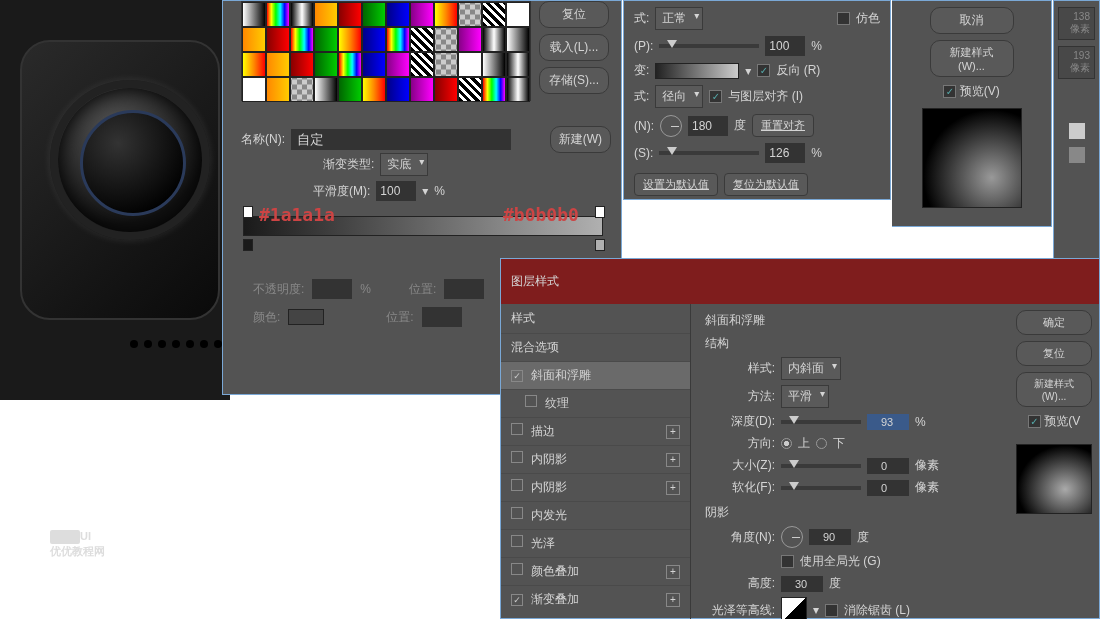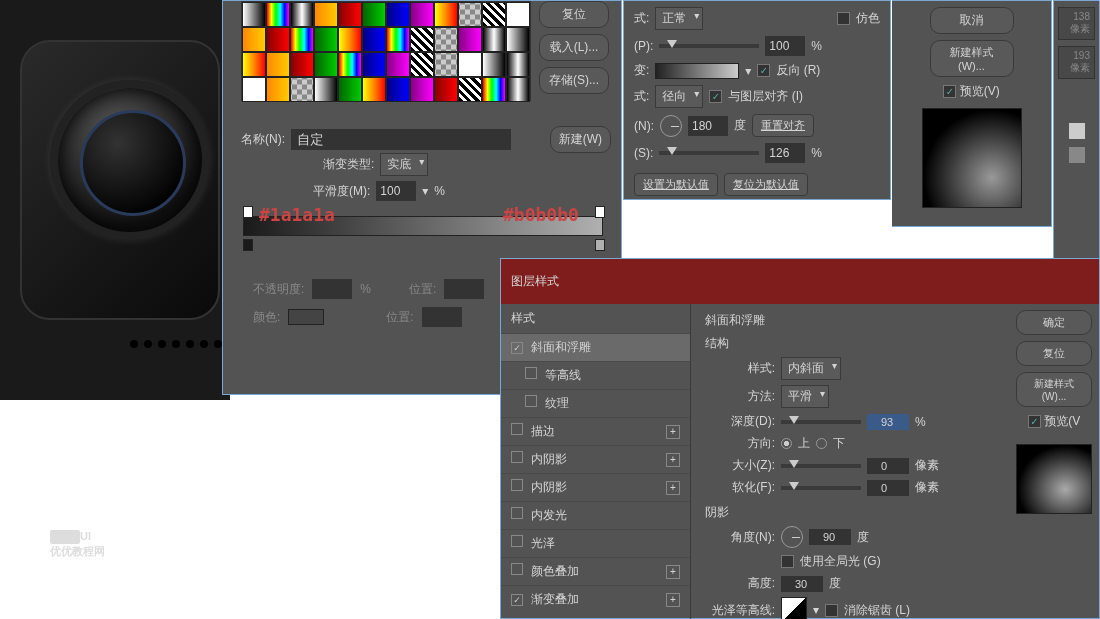--- a/index.html
+++ b/index.html
@@ -352,25 +352,25 @@
   <span class="icon" style="background:#ccc"></span>
   <span class="icon" style="background:#888"></span>
 </div>
 
 <div class="panel layer-style">
   <div class="ls-title">图层样式</div>
   <div class="ls-body">
 
     <div class="ls-left">
       <div class="hdr">样式</div>
+      <div class="item">
+          <span><span>混合选项</span></span>
+        </div>
       <div class="item selected">
           <span><span class="cb on"></span><span>斜面和浮雕</span></span>
-        </div>
-      <div class="item">
-          <span style="padding-left:14px"><span class="cb"></span><span>等高线</span></span>
         </div>
       <div class="item">
           <span style="padding-left:14px"><span class="cb"></span><span>纹理</span></span>
         </div>
       <div class="item">
           <span><span class="cb"></span><span>描边</span></span>
           <span class="plus-box">+</span>
         </div>
       <div class="item">
           <span><span class="cb"></span><span>内阴影</span></span>

